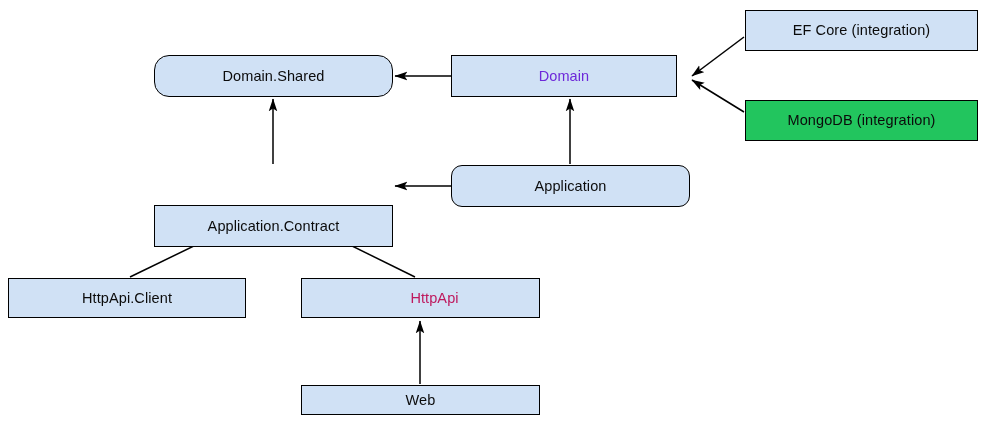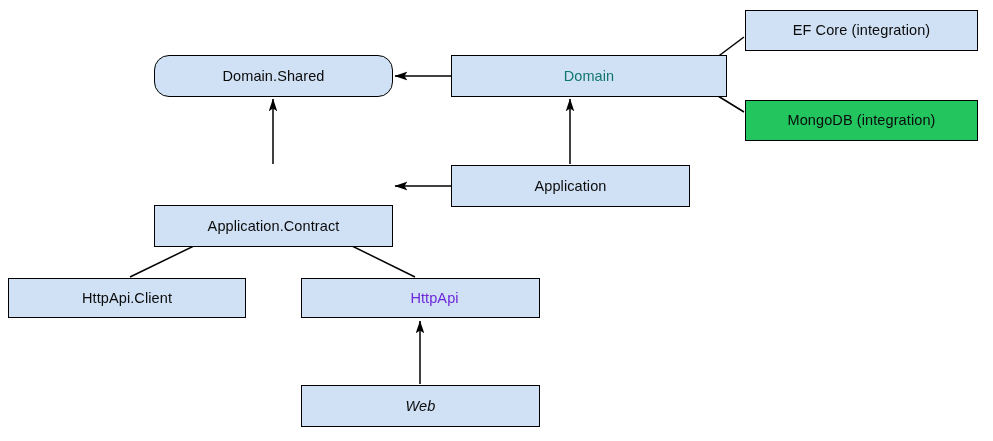--- a/index.html
+++ b/index.html
@@ -65,39 +65,39 @@
         <line x1="130" y1="277" x2="268" y2="210" stroke="#000000" stroke-width="1.5" marker-end="url(#arrowhead)"></line>
         <line x1="415" y1="277" x2="279" y2="210" stroke="#000000" stroke-width="1.5" marker-end="url(#arrowhead)"></line>
         <line x1="420" y1="384" x2="420" y2="321" stroke="#000000" stroke-width="1.5" marker-end="url(#arrowhead)"></line>
       </g>
   </svg>
 
   <div id="node-layer">
       <div class="node" style="left: 154px; top: 55px; width: 239px; height: 42px; background: rgb(208, 225, 245); border-color: rgb(0, 0, 0); color: rgb(11, 11, 11); border-radius: 15px;">
         <span class="node-label">Domain.Shared</span>
       </div>
-      <div class="node" style="left: 451px; top: 55px; width: 276px; height: 42px; background: rgb(208, 225, 245); border-color: rgb(0, 0, 0); color: #0f766e;">
+      <div class="node" style="left: 451px; top: 55px; width: 226px; height: 42px; background: rgb(208, 225, 245); border-color: rgb(0, 0, 0); color: #6d28d9;">
         <span class="node-label">Domain</span>
       </div>
       <div class="node" style="left: 745px; top: 10px; width: 233px; height: 41px; background: rgb(208, 225, 245); border-color: rgb(0, 0, 0); color: rgb(11, 11, 11);">
         <span class="node-label">EF Core (integration)</span>
       </div>
       <div class="node" style="left: 745px; top: 100px; width: 233px; height: 41px; background: #22c55e; border-color: rgb(0, 0, 0); color: rgb(11, 11, 11);">
         <span class="node-label">MongoDB (integration)</span>
       </div>
       <div class="node" style="left: 154px; top: 165px; width: 239px; height: 42px; background: rgb(208, 225, 245); border-color: rgb(0, 0, 0); color: rgb(11, 11, 11); margin-top: 40px;">
         <span class="node-label">Application.Contract</span>
       </div>
-      <div class="node" style="left: 451px; top: 165px; width: 239px; height: 42px; background: rgb(208, 225, 245); border-color: rgb(0, 0, 0); color: rgb(11, 11, 11);">
+      <div class="node" style="left: 451px; top: 165px; width: 239px; height: 42px; background: rgb(208, 225, 245); border-color: rgb(0, 0, 0); color: rgb(11, 11, 11); border-radius: 11px;">
         <span class="node-label">Application</span>
       </div>
       <div class="node" style="left: 8px; top: 278px; width: 238px; height: 40px; background: rgb(208, 225, 245); border-color: rgb(0, 0, 0); color: rgb(11, 11, 11);">
         <span class="node-label">HttpApi.Client</span>
       </div>
-      <div class="node" style="left: 301px; top: 278px; width: 239px; height: 40px; background: rgb(208, 225, 245); border-color: rgb(0, 0, 0); color: #6d28d9; padding-left: 28px;">
+      <div class="node" style="left: 301px; top: 278px; width: 239px; height: 40px; background: rgb(208, 225, 245); border-color: rgb(0, 0, 0); color: #be185d; padding-left: 28px;">
         <span class="node-label">HttpApi</span>
       </div>
-      <div class="node" style="left: 301px; top: 385px; width: 239px; height: 42px; background: rgb(208, 225, 245); border-color: rgb(0, 0, 0); color: rgb(11, 11, 11); font-style: italic;">
+      <div class="node" style="left: 301px; top: 385px; width: 239px; height: 30px; background: rgb(208, 225, 245); border-color: rgb(0, 0, 0); color: rgb(11, 11, 11);">
         <span class="node-label">Web</span>
       </div>
     </div>
 
 </div>
 
 </body></html>

